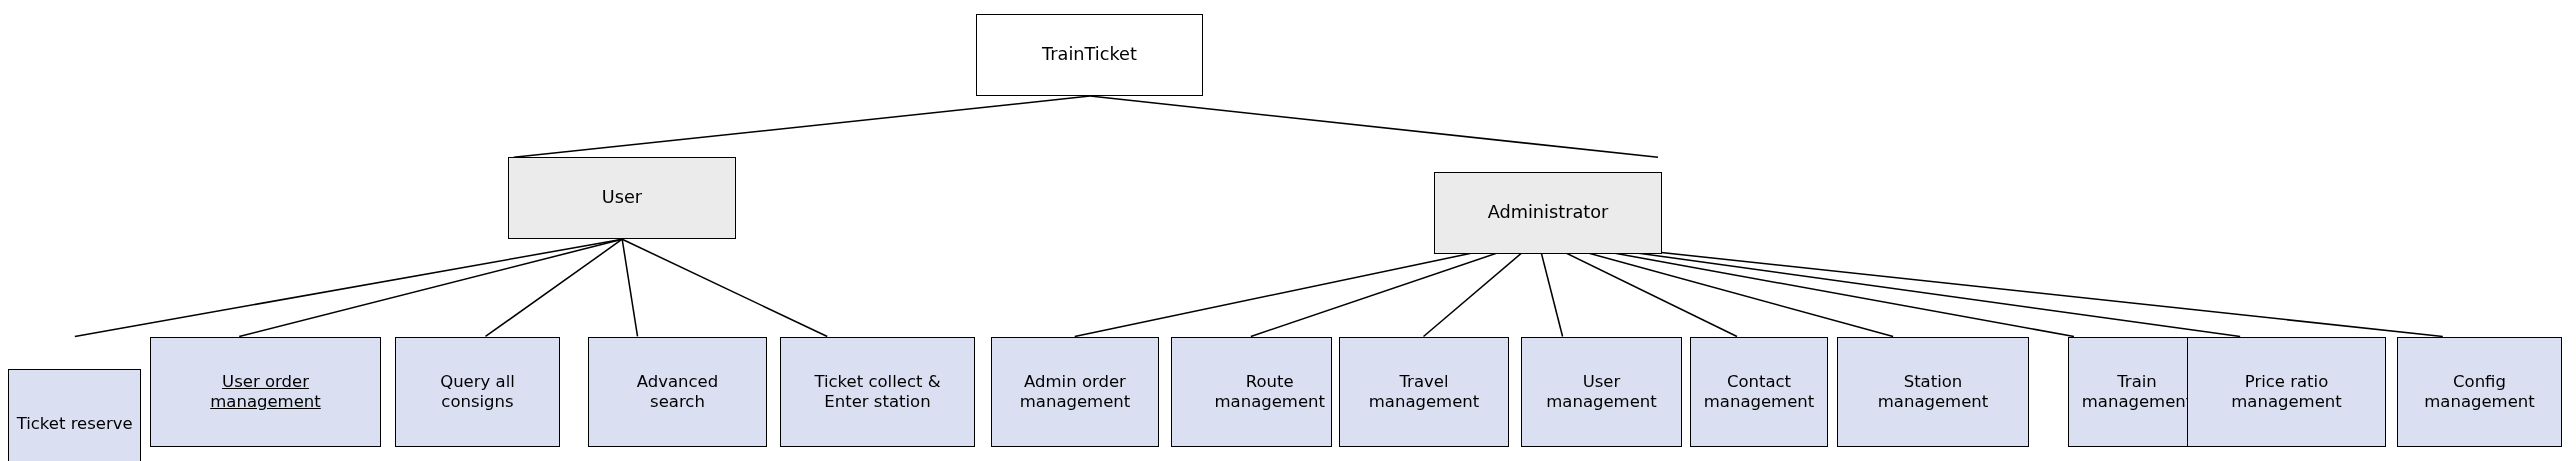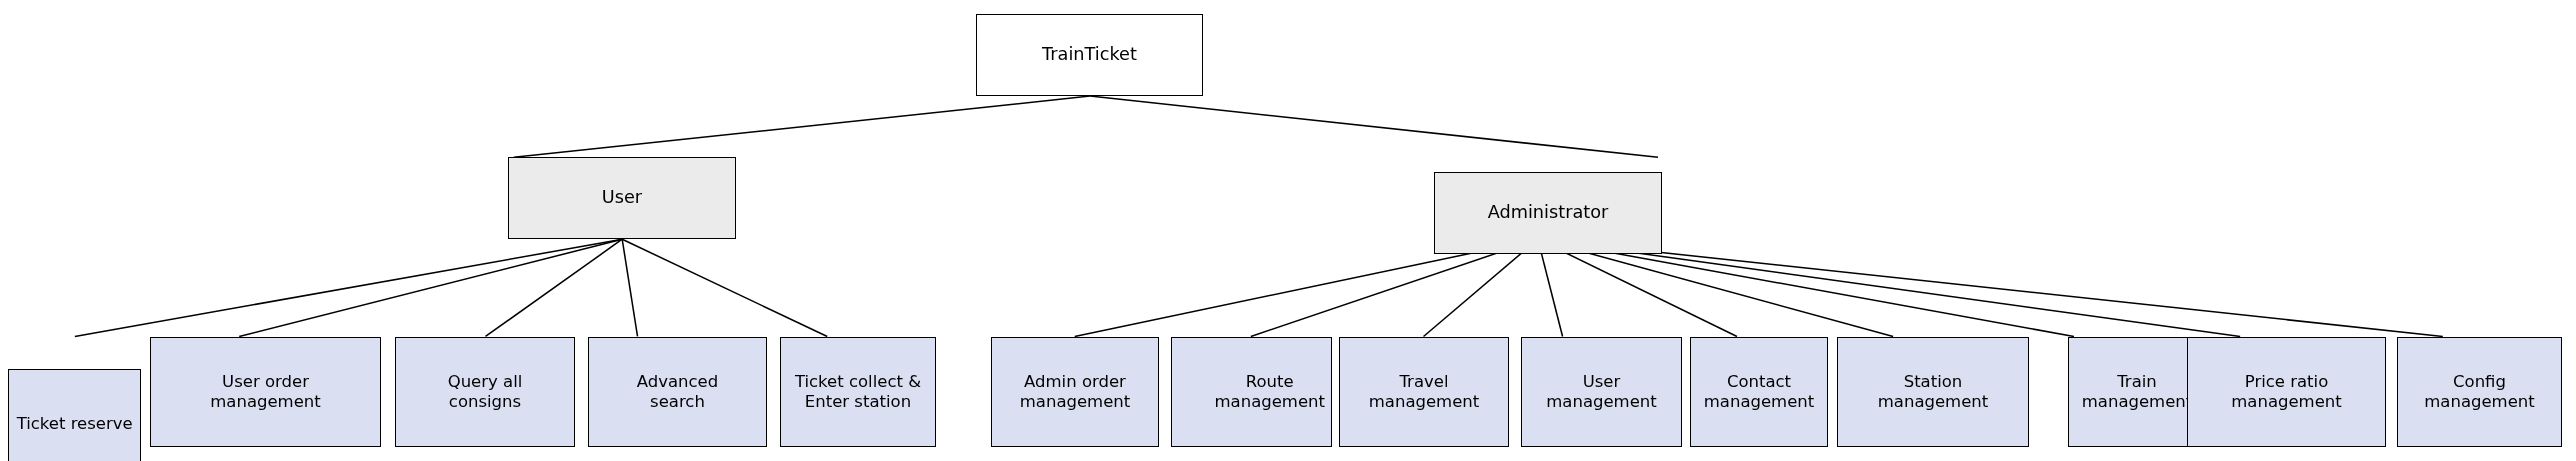--- a/index.html
+++ b/index.html
@@ -86,30 +86,30 @@
       </div>
       <div class="node node-actor" style="left: 508px; top: 157px; width: 228px; height: 82px;">
         <span class="node-label">User</span>
       </div>
       <div class="node node-actor" style="left: 1434px; top: 172px; width: 228px; height: 82px;">
         <span class="node-label">Administrator</span>
       </div>
       <div class="node node-leaf" style="left: 8.2px; top: 337px; width: 133px; height: 110px; margin-top: 32px;">
         <span class="node-label">Ticket reserve</span>
       </div>
-      <div class="node node-leaf" style="left: 150px; top: 337px; width: 231px; height: 110px;">
+      <div class="node node-leaf" style="left: 150px; top: 337px; width: 231px; height: 110px; text-decoration: underline;">
         <span class="node-label">User order<br>management</span>
       </div>
-      <div class="node node-leaf" style="left: 395px; top: 337px; width: 180px; height: 110px;">
+      <div class="node node-leaf" style="left: 395px; top: 337px; width: 165px; height: 110px;">
         <span class="node-label">Query all<br>consigns</span>
       </div>
       <div class="node node-leaf" style="left: 588px; top: 337px; width: 179px; height: 110px;">
         <span class="node-label">Advanced<br>search</span>
       </div>
-      <div class="node node-leaf" style="left: 780px; top: 337px; width: 156px; height: 110px;">
+      <div class="node node-leaf" style="left: 780px; top: 337px; width: 195px; height: 110px;">
         <span class="node-label">Ticket collect &amp;<br>Enter station</span>
       </div>
       <div class="node node-leaf" style="left: 991px; top: 337px; width: 168px; height: 110px;">
         <span class="node-label">Admin order<br>management</span>
       </div>
       <div class="node node-leaf" style="left: 1171px; top: 337px; width: 161px; height: 110px; padding-left: 40px;">
         <span class="node-label">Route<br>management</span>
       </div>
       <div class="node node-leaf" style="left: 1339px; top: 337px; width: 170px; height: 110px;">
         <span class="node-label">Travel<br>management</span>

